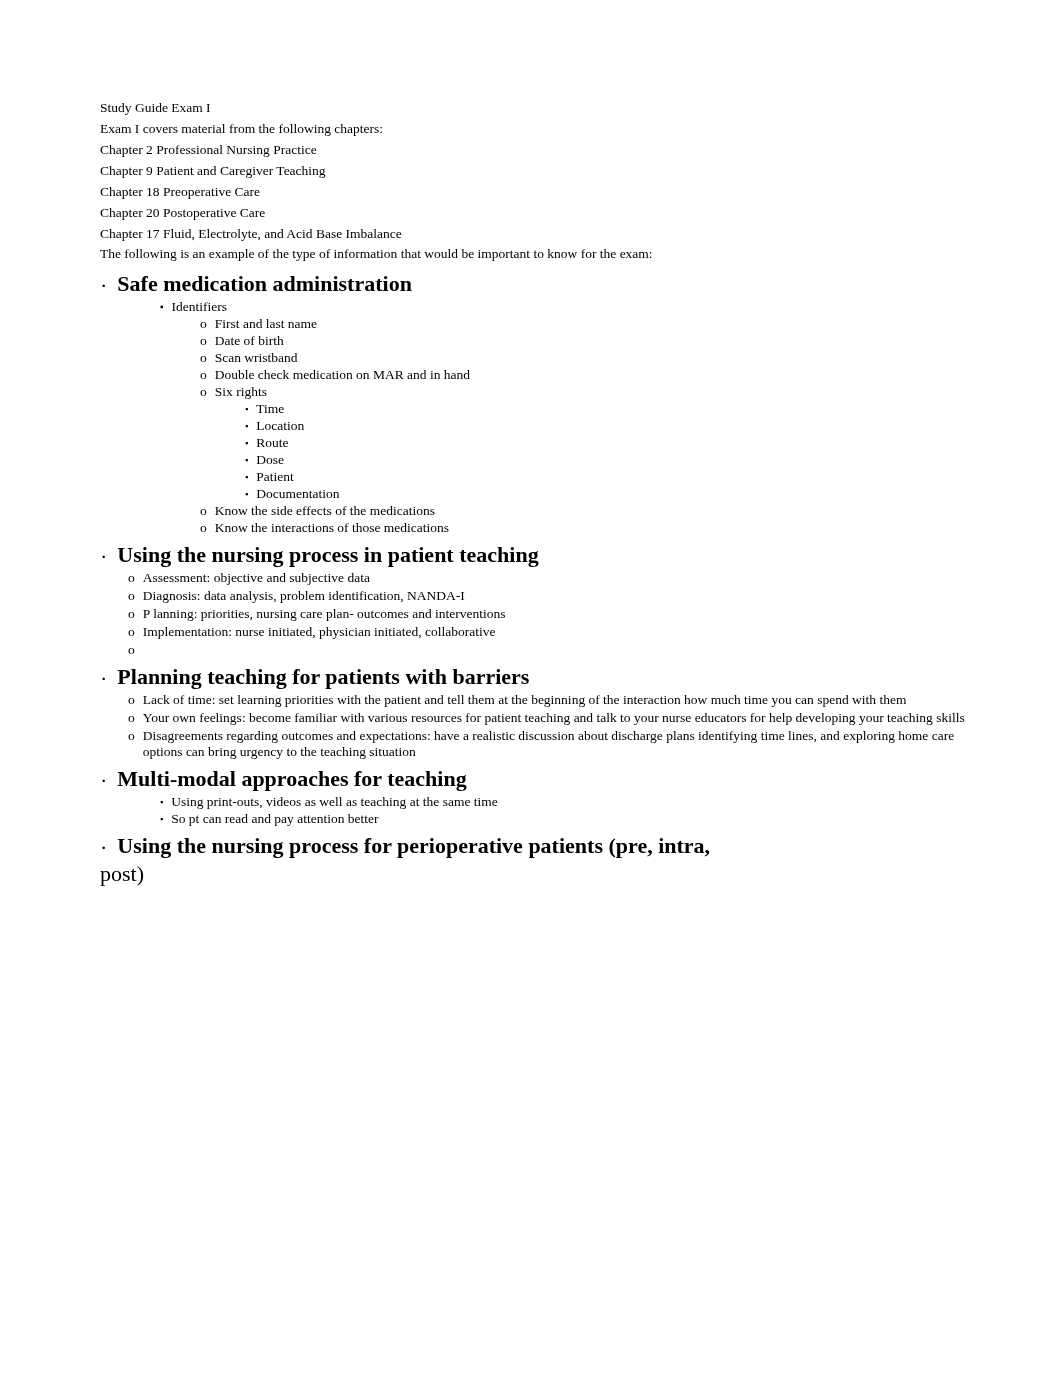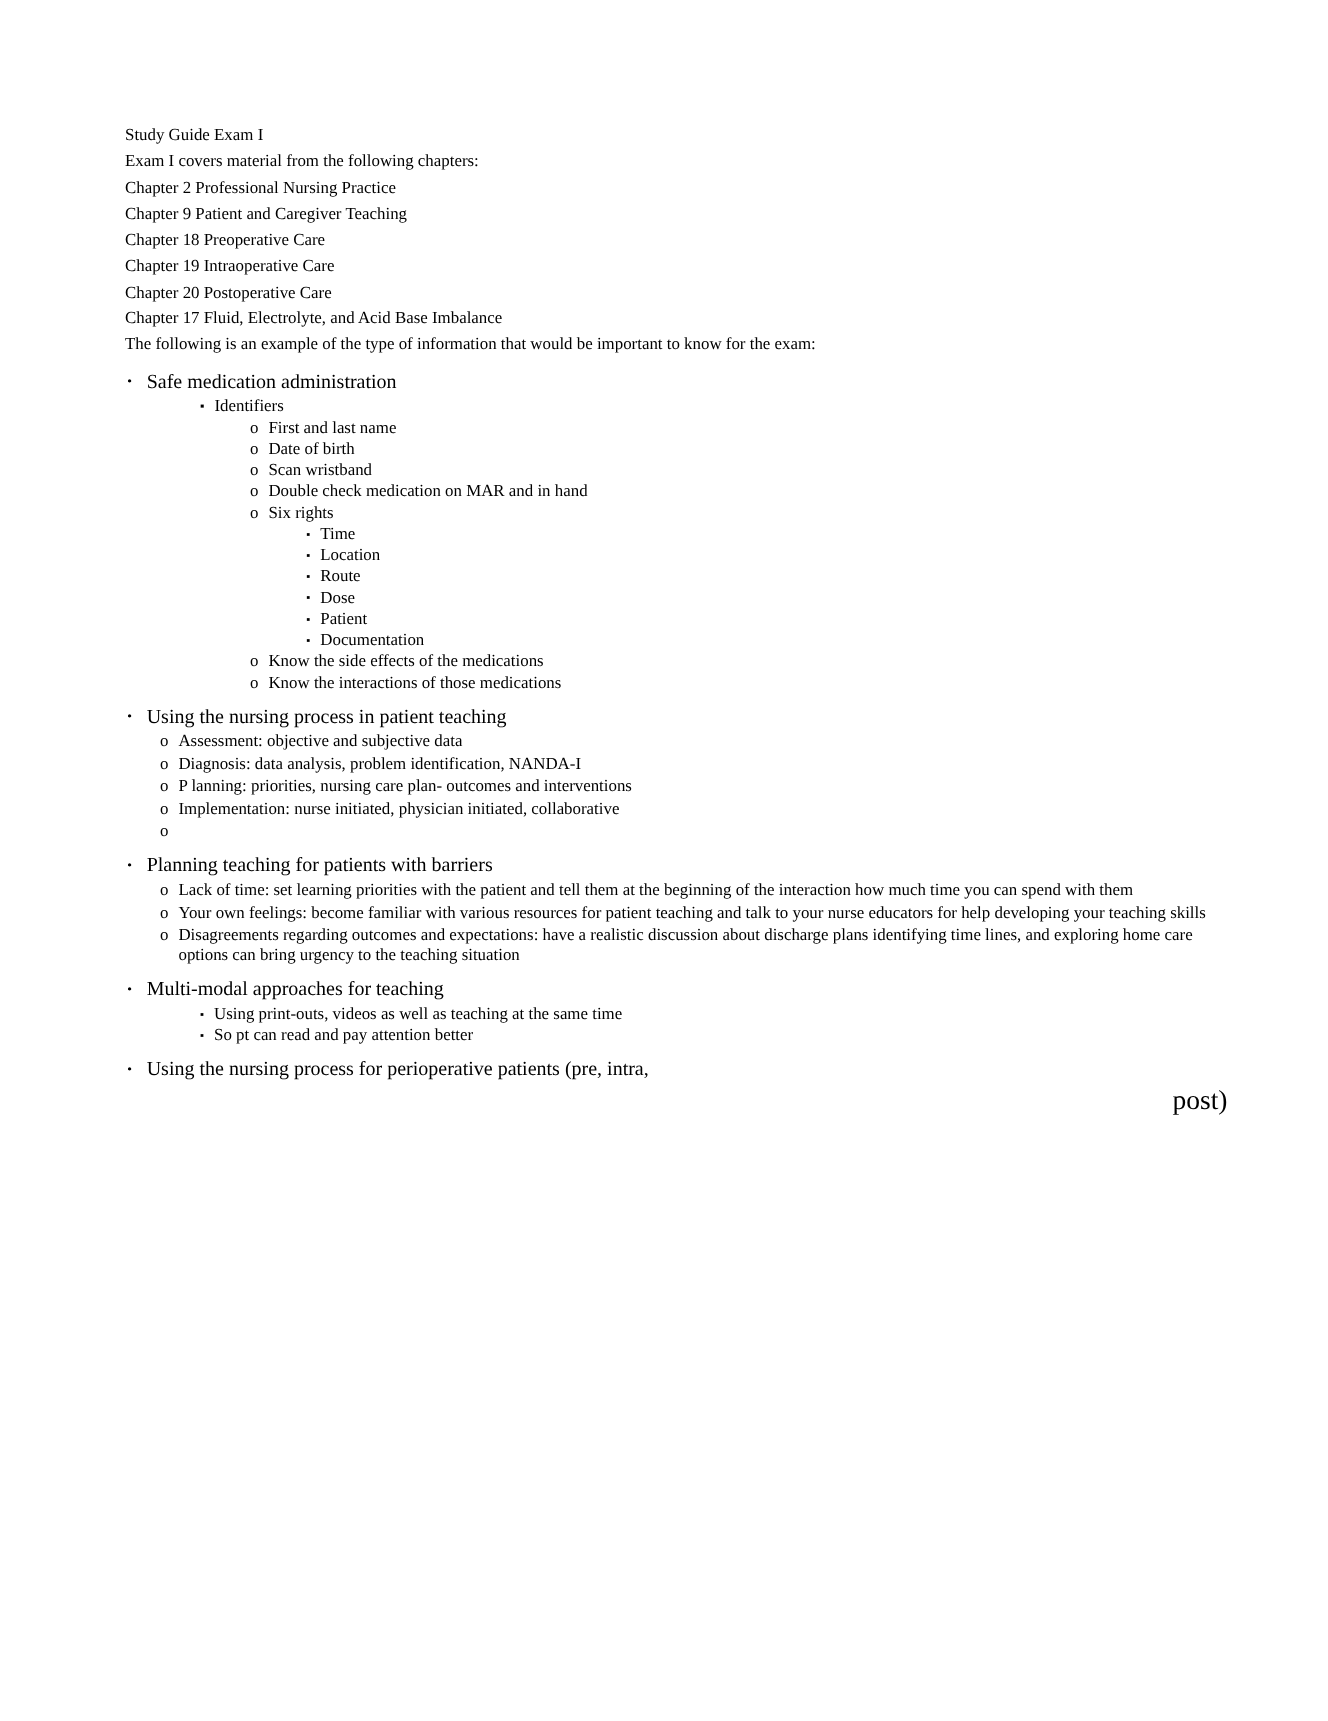--- a/index.html
+++ b/index.html
@@ -39,22 +39,22 @@
     .bullet-h1 .bullet-char {
       font-size: 22px;
       margin-right: 10px;
       line-height: 1;
       flex-shrink: 0;
       position: relative;
       top: 2px;
     }
 
     .bullet-h1 .bullet-text {
-      font-size: 16px;
-      font-weight: normal;
+      font-size: 22px;
+      font-weight: bold;
     }
 
     
     .sub-list {
       margin-left: 60px;
     }
 
     .sub-item {
       display: flex;
       align-items: baseline;
@@ -150,21 +150,20 @@
   </style>
 </head>
 <body>
 
 <div class="header-section">
   <p>Study Guide Exam I</p>
   <p>Exam I covers material from the following chapters:</p>
   <p>Chapter 2 Professional Nursing Practice</p>
   <p>Chapter 9 Patient and Caregiver Teaching</p>
   <p>Chapter 18 Preoperative Care</p>
-  <p>Chapter 19 Intraoperative Care</p>
   <p>Chapter 20 Postoperative Care</p>
   <p>Chapter 17 Fluid, Electrolyte, and Acid Base Imbalance</p>
   <p>The following is an example of the type of information that would be important to know for the exam:</p>
 </div>
 
 <div>
   <div class="bullet-h1">
     <span class="bullet-char">·</span>
     <span class="bullet-text">Safe medication administration</span>
   </div>
@@ -305,14 +304,14 @@
       <span>So pt can read and pay attention better</span>
     </div>
   </div>
 </div>
 
 <div class="section-gap">
   <div class="bullet-h1">
     <span class="bullet-char">·</span>
     <span class="bullet-text">Using the nursing process for perioperative patients (pre, intra,</span>
   </div>
-  <div style="font-size:22px; margin-left: 0; margin-top: 0; text-align: right;">post)</div>
+  <div style="font-size:22px; margin-left: 0; margin-top: 0;">post)</div>
 </div>
 
 </body></html>

